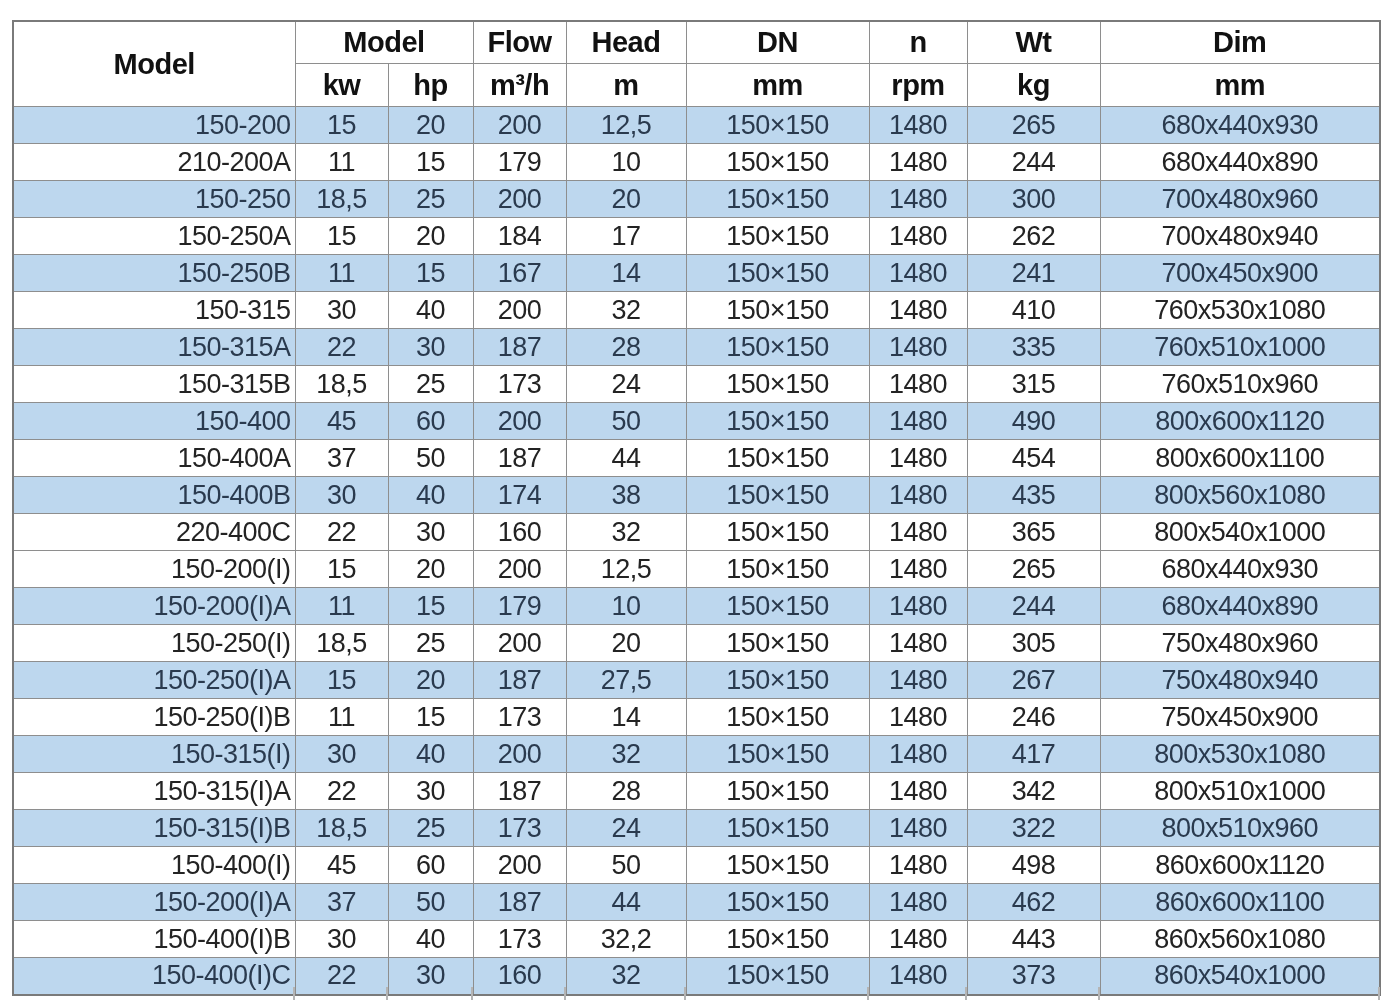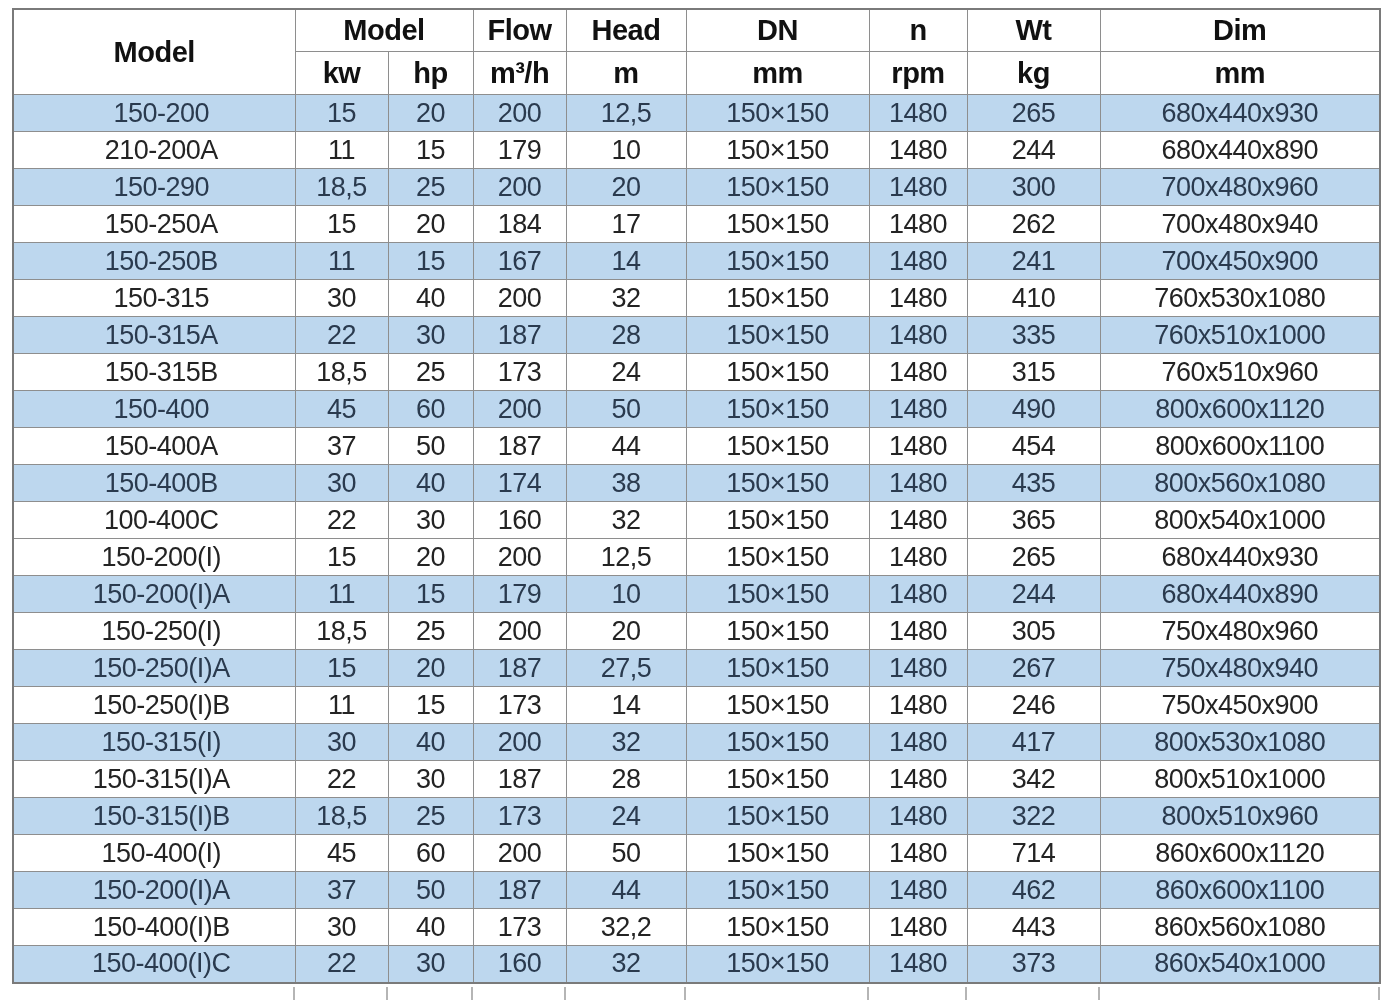--- a/index.html
+++ b/index.html
@@ -13,21 +13,21 @@
   }
   html,body{margin:0;padding:0;}
   body{
     width:1388px;height:1000px;
     background:#ffffff;
     position:relative;
     font-family:"Liberation Sans","DejaVu Sans",sans-serif;
     overflow:hidden;
   }
   table.spec{
-    position:absolute;left:12px;top:8px;
+    position:absolute;left:12px;top:20px;
     width:1367px;
     table-layout:fixed;
     border-collapse:collapse;
     border:2px solid var(--outer);
   }
   .spec th,.spec td{
     border:1px solid var(--grid);
     padding:0 4px;
     text-align:center;
     vertical-align:middle;
@@ -48,21 +48,21 @@
     font-size:27px;
     letter-spacing:-0.5px;
     color:var(--text-plain);
     background:var(--plain-bg);
   }
   .spec tbody tr.shaded td{
     background:var(--shaded-bg);
     color:var(--text-shaded);
   }
   .spec td.model-cell{
-    text-align:center;
+    text-align:right;
     padding-left:18px;
   }
   .stub{
     position:absolute;
     width:2px;height:13px;
     background:#b5b5b5;
   }
 </style>
 </head>
 <body>
@@ -118,21 +118,21 @@
         <td>11</td>
         <td>15</td>
         <td>179</td>
         <td>10</td>
         <td>150×150</td>
         <td>1480</td>
         <td>244</td>
         <td>680x440x890</td>
       </tr>
       <tr class="shaded">
-        <td class="model-cell">150-290</td>
+        <td class="model-cell">150-250</td>
         <td>18,5</td>
         <td>25</td>
         <td>200</td>
         <td>20</td>
         <td>150×150</td>
         <td>1480</td>
         <td>300</td>
         <td>700x480x960</td>
       </tr>
       <tr>
@@ -217,21 +217,21 @@
         <td>30</td>
         <td>40</td>
         <td>174</td>
         <td>38</td>
         <td>150×150</td>
         <td>1480</td>
         <td>435</td>
         <td>800x560x1080</td>
       </tr>
       <tr>
-        <td class="model-cell">100-400C</td>
+        <td class="model-cell">220-400C</td>
         <td>22</td>
         <td>30</td>
         <td>160</td>
         <td>32</td>
         <td>150×150</td>
         <td>1480</td>
         <td>365</td>
         <td>800x540x1000</td>
       </tr>
       <tr>
@@ -323,21 +323,21 @@
         <td>800x510x960</td>
       </tr>
       <tr>
         <td class="model-cell">150-400(I)</td>
         <td>45</td>
         <td>60</td>
         <td>200</td>
         <td>50</td>
         <td>150×150</td>
         <td>1480</td>
-        <td>714</td>
+        <td>498</td>
         <td>860x600x1120</td>
       </tr>
       <tr class="shaded">
         <td class="model-cell">150-200(I)A</td>
         <td>37</td>
         <td>50</td>
         <td>187</td>
         <td>44</td>
         <td>150×150</td>
         <td>1480</td>

